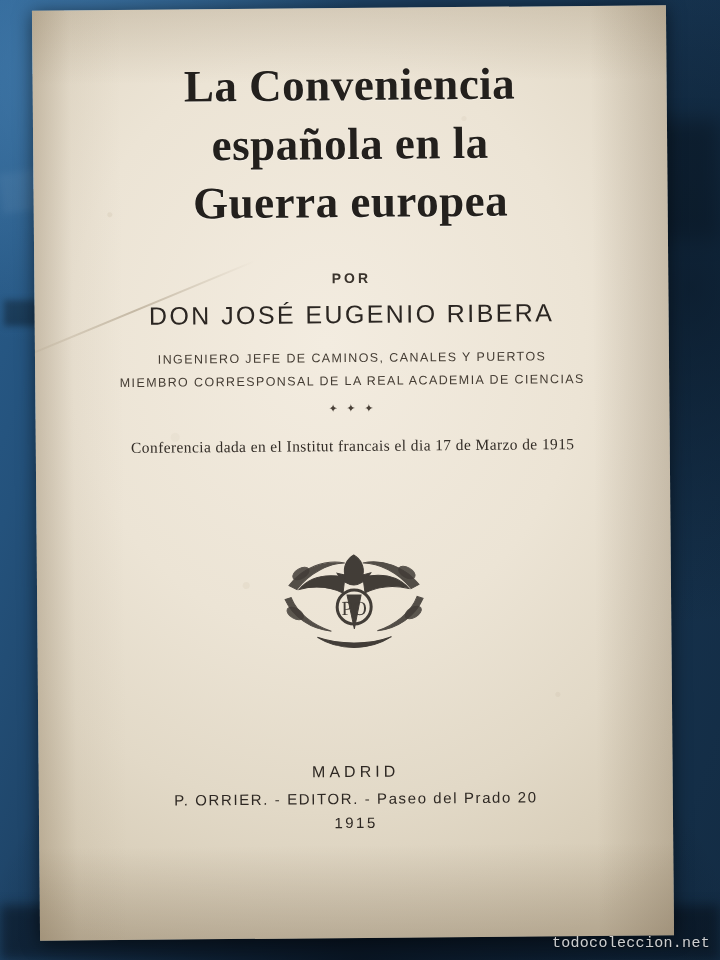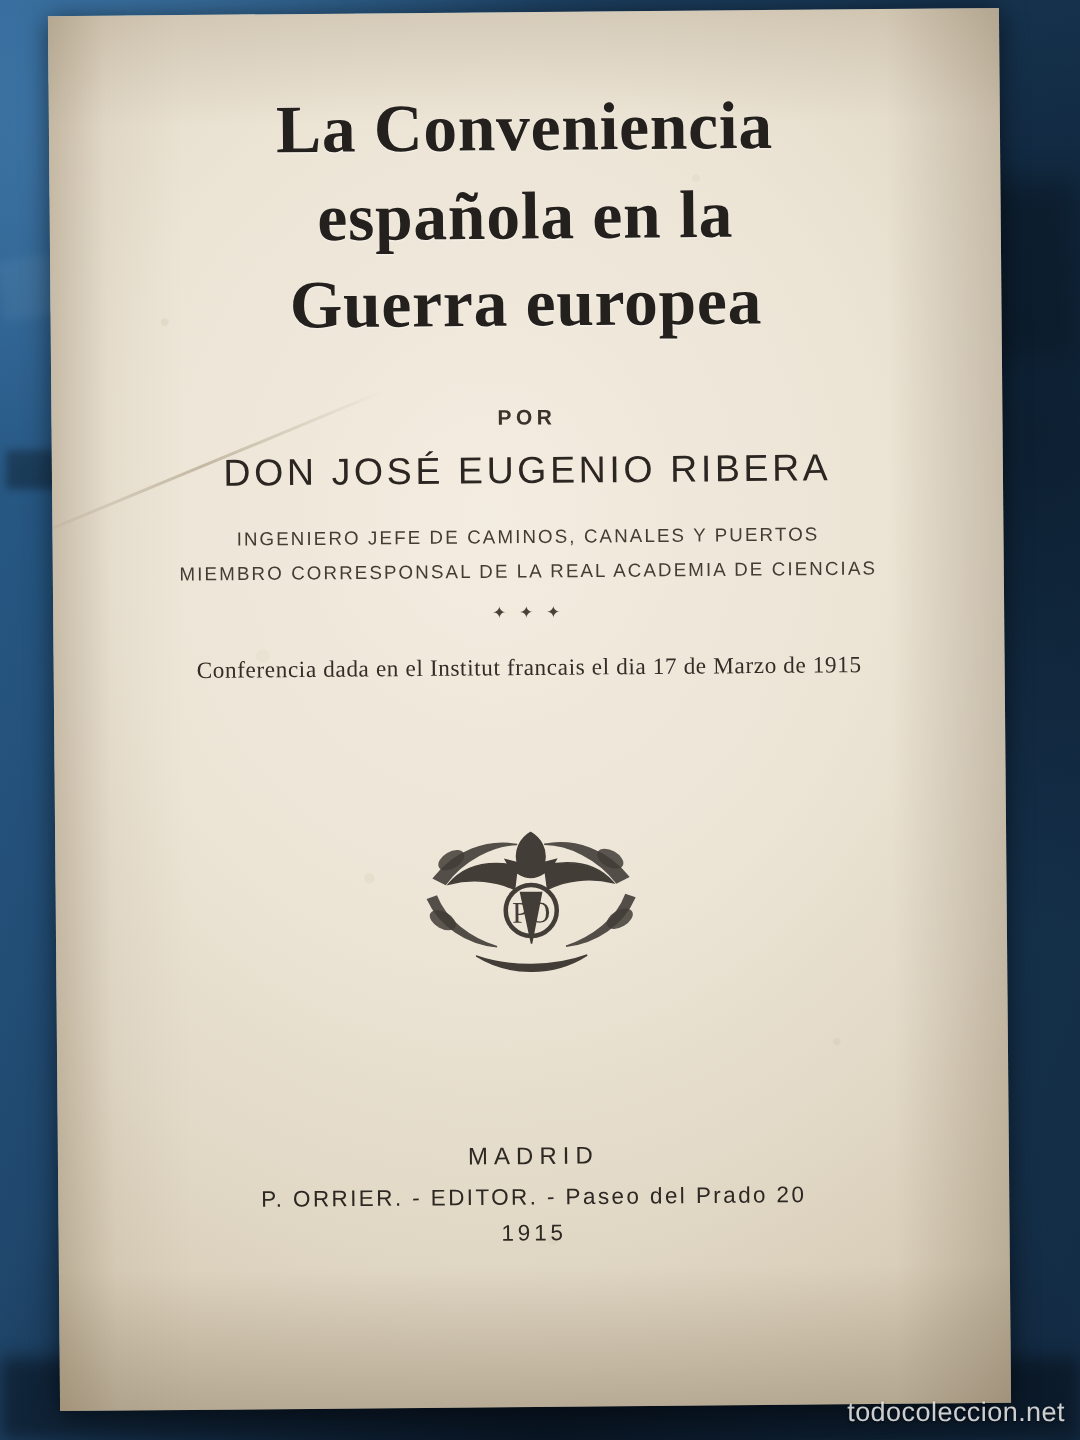--- a/index.html
+++ b/index.html
@@ -179,22 +179,22 @@
     margin-top: 7px;
     font-size: 15px;
     letter-spacing: 2.5px;
   }
 
   
   .watermark {
     position: absolute;
     right: 10px;
     bottom: 8px;
-    font-family: Liberation Sans, sans-serif;
-    font-size: 18px;
+    font-family: Liberation Mono, monospace;
+    font-size: 15px;
     color: rgba(240,240,240,0.85);
     letter-spacing: 0.3px;
     text-shadow: 0 1px 2px rgba(0,0,0,0.6);
     margin-left: 32px;
   }
 </style>
 </head>
 <body>
 
 <div id="page">

